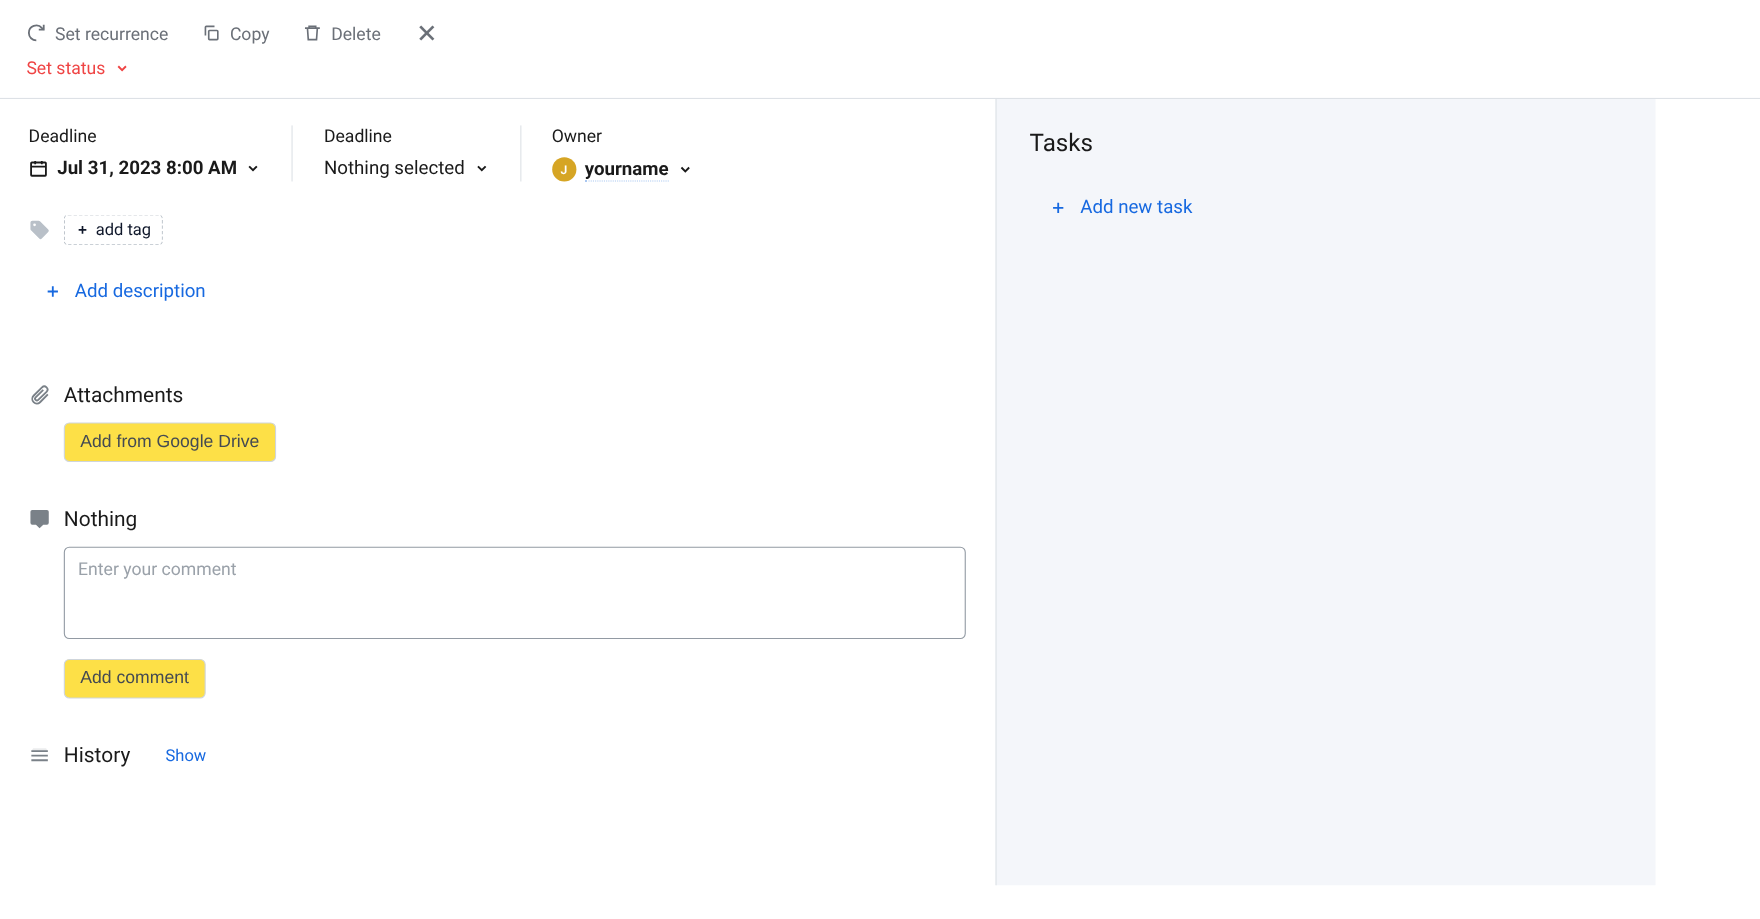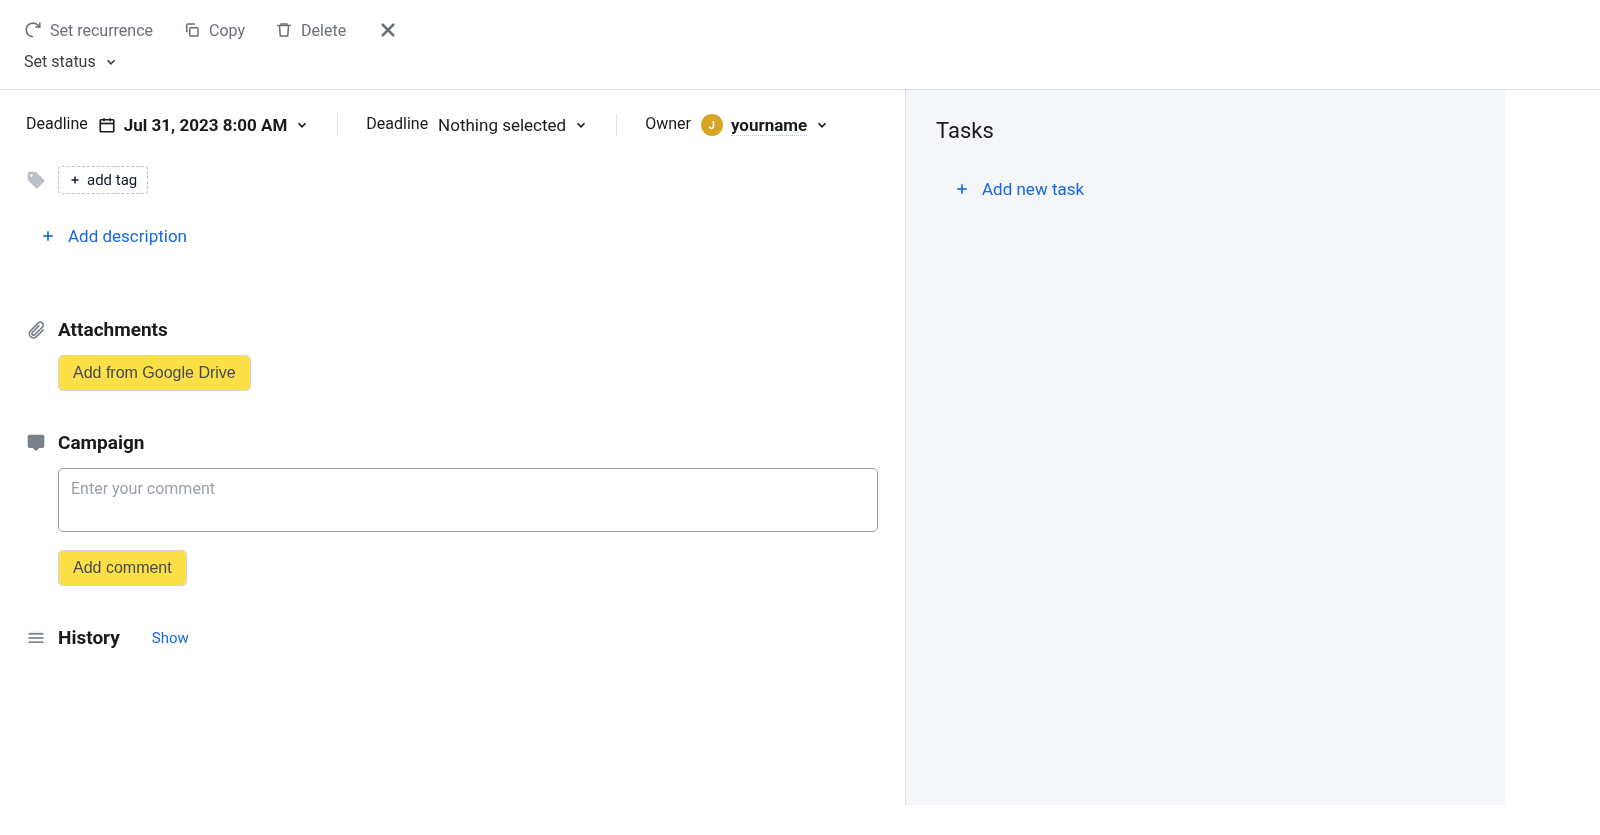--- a/index.html
+++ b/index.html
@@ -46,21 +46,21 @@
     color: #6b7078;
   }
   .status-row {
     padding: 10px 24px 18px 24px;
   }
   .status-btn {
     display: inline-flex;
     align-items: center;
     gap: 8px;
     font-size: 16px;
-    color: #404040;
+    color: #ef4444;
     cursor: pointer;
   }
   .divider {
     border-bottom: 1px solid #dde1e6;
   }
   .content {
     display: flex;
     min-height: calc(100vh - 120px);
   }
   .main {
@@ -74,21 +74,21 @@
     background: #f4f6fa;
     padding: 28px 30px;
   }
   .fields {
     display: flex;
     gap: 0;
     margin-bottom: 30px;
   }
   .field {
     display: flex;
-    flex-direction: row;
+    flex-direction: column;
     gap: 10px;
     padding-right: 28px;
   }
   .field + .field {
     border-left: 1px solid #dde1e6;
     padding-left: 28px;
   }
   .field-label {
     font-size: 16px;
     color: #1a1a1a;
@@ -150,39 +150,39 @@
   }
   .section-header {
     display: flex;
     align-items: center;
     gap: 12px;
     margin-bottom: 14px;
   }
   .section-icon { color: #7a8188; display:flex; }
   .section-title {
     font-size: 19px;
-    font-weight: 700;
+    font-weight: 400;
     color: #1a1a1a;
   }
   .btn {
     background: #fde047;
     border: 1px solid #cfd5db;
     border-radius: 5px;
     padding: 8px 14px;
     font-size: 16px;
     color: #444a52;
     cursor: pointer;
     display: inline-block;
   }
   .btn-indent { margin-left: 32px; }
   .comment-box {
     margin-left: 32px;
     width: 820px;
     max-width: 100%;
-    height: 64px;
+    height: 84px;
     border: 1px solid #929aa3;
     border-radius: 5px;
     padding: 10px 12px;
     font-size: 16px;
     font-family: inherit;
     resize: none;
     margin-bottom: 14px;
   }
   .comment-box::placeholder { color: #9aa1a9; }
   .history-row {
@@ -357,21 +357,21 @@
       <button class="btn btn-indent">Add from Google Drive</button>
     </div>
 
     <div class="section">
       <div class="section-header">
         <span class="section-icon">
           <svg width="20" height="20" viewBox="0 0 24 24" fill="currentColor">
               <path d="M20 2H4a2 2 0 0 0-2 2v12a2 2 0 0 0 2 2h4l4 4 4-4h4a2 2 0 0 0 2-2V4a2 2 0 0 0-2-2z"></path>
             </svg>
         </span>
-        <span class="section-title">Campaign</span>
+        <span class="section-title">Nothing</span>
       </div>
       <textarea class="comment-box" placeholder="Enter your comment" style=""></textarea>
       <button class="btn btn-indent">Add comment</button>
     </div>
 
     <div class="section">
       <div class="history-row">
         <span class="section-icon">
           <svg width="20" height="20" viewBox="0 0 24 24" fill="none" stroke="currentColor" stroke-width="2">
               <path d="M3 7h18"></path>

